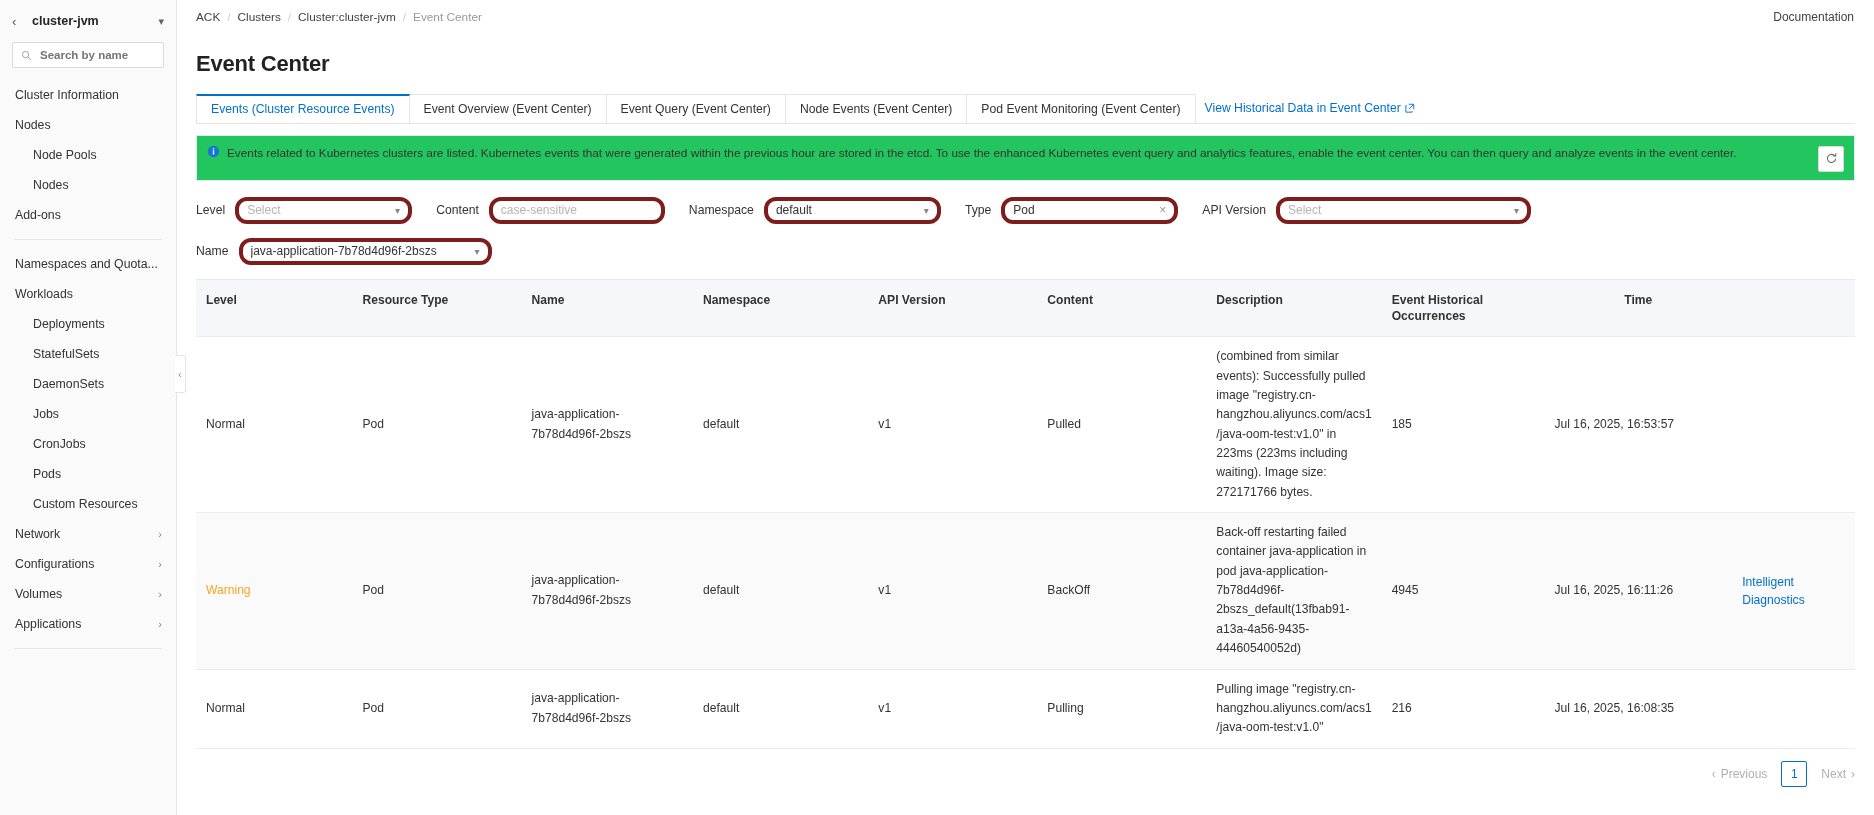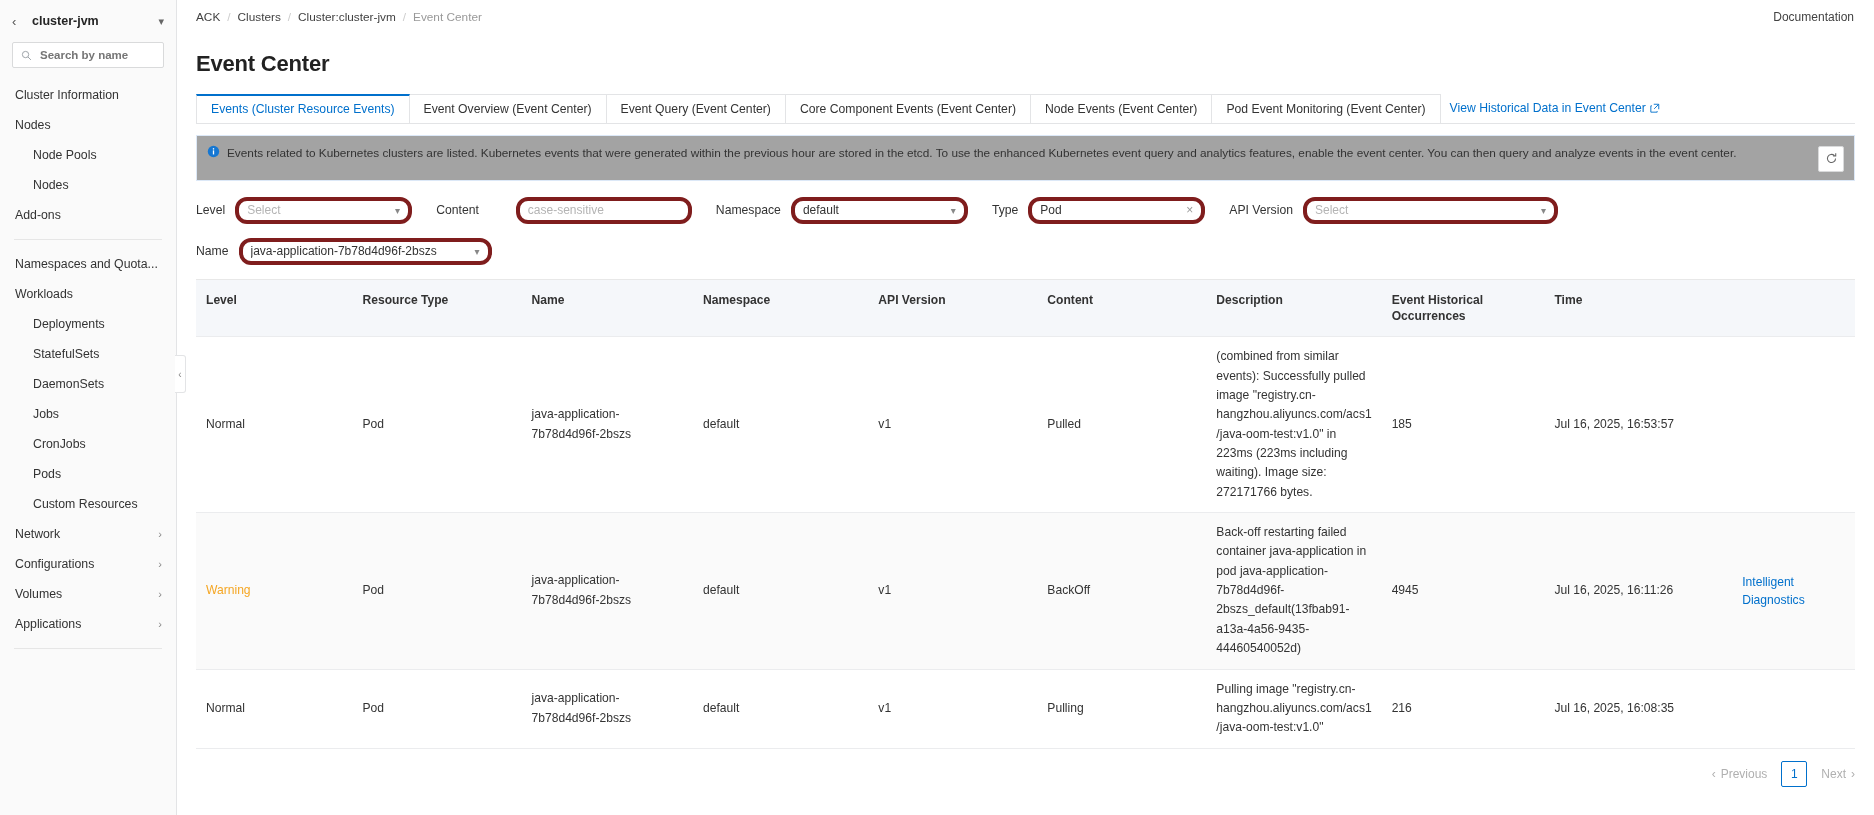--- a/index.html
+++ b/index.html
@@ -103,21 +103,21 @@
   .tab-link {
     font-size: 12.2px; color: #0070cc; cursor: pointer;
     padding: 0 10px; display: flex; align-items: center; gap: 4px;
     height: 29px; white-space: nowrap;
   }
   .ext-icon { font-size: 10px; }
 
   
   .banner {
     margin: 11px 19px 0 19px;
-    background: #a3a3a3; border: 1px solid #dce8f7;
+    background: #22c55e; border: 1px solid #dce8f7;
     display: flex; align-items: flex-start; padding: 8px 10px 8px 10px;
     min-height: 46px;
   }
   .info-icon { flex: 0 0 auto; margin-top: 1px; margin-right: 7px; }
   .banner-text {
     flex: 1; font-size: 11.8px; color: #333; line-height: 1.55;
     padding-right: 10px;
   }
   .refresh-btn {
     flex: 0 0 auto; width: 26px; height: 26px;
@@ -136,21 +136,21 @@
     height: 27px; border: 4px solid #7f1d1d; background: #fff;
     border-radius: 12px; display: flex; align-items: center;
     padding: 0 8px; font-size: 12px; color: #333;
     margin-right: 24px; position: relative;
   }
   .fctl .val { flex: 1; white-space: nowrap; overflow: hidden; text-overflow: ellipsis; }
   .fctl .ph { color: #b4b4b4; }
   .fctl .caret { color: #888; font-size: 10px; margin-left: 6px; }
   .fctl .clear { color: #999; font-size: 12px; margin-left: 6px; cursor: pointer; }
   .w-level { width: 177px; }
-  .w-content { width: 176px; margin-left: 27px; }
+  .w-content { width: 176px; }
   .w-ns { width: 177px; }
   .w-type { width: 177px; }
   .w-api { width: 255px; margin-right: 0; }
   .w-name { width: 253px; margin-right: 0; }
 
   
   .table-wrap { margin: 0 19px; border-top: 1px solid #e8e8e8; }
   table { width: 100%; border-collapse: collapse; table-layout: fixed; }
   thead th {
     background: #f5f7fa; text-align: left;
@@ -169,21 +169,21 @@
   .lvl-normal { color: #333; }
   .diag-link { color: #0070cc; cursor: pointer; display: block; line-height: 1.5; }
   .c-level   { width: 125px; }
   .c-type    { width: 135px; }
   .c-name    { width: 137px; }
   .c-ns      { width: 140px; }
   .c-api     { width: 135px; }
   .c-content { width: 135px; }
   .c-desc    { width: 140px; }
   .c-occ     { width: 130px; }
-  .c-time    { width: 150px; }
+  .c-time    { width: 150px; text-align: center; }
   .c-act     { width: 98px; }
 
   
   .pager {
     display: flex; align-items: center; justify-content: flex-end;
     gap: 14px; padding: 12px 19px 0 0; font-size: 12px; color: #999;
   }
   .pg-btn { display: flex; align-items: center; gap: 5px; cursor: pointer; color: #b0b0b0; }
   .pg-num {
     width: 26px; height: 26px; border: 1px solid #0070cc; color: #0070cc;
@@ -295,23 +295,20 @@
 
     <div class="tabs-row">
       <div class="tab active">
           <span>Events (Cluster Resource Events)</span>
         </div>
       <div class="tab">
           <span>Event Overview (Event Center)</span>
         </div>
       <div class="tab">
           <span>Event Query (Event Center)</span>
-        </div>
-      <div class="tab">
-          <span>Core Component Events (Event Center)</span>
         </div>
       <div class="tab">
           <span>Node Events (Event Center)</span>
         </div>
       <div class="tab">
           <span>Pod Event Monitoring (Event Center)</span>
         </div>
       <div class="tab-link">
         <span>View Historical Data in Event Center</span>
         <svg class="ext-icon" width="10" height="10" viewBox="0 0 12 12">

